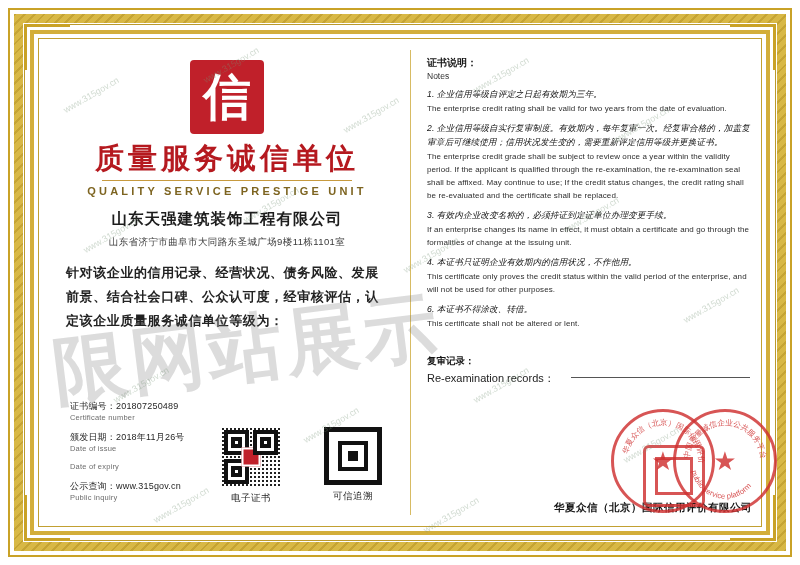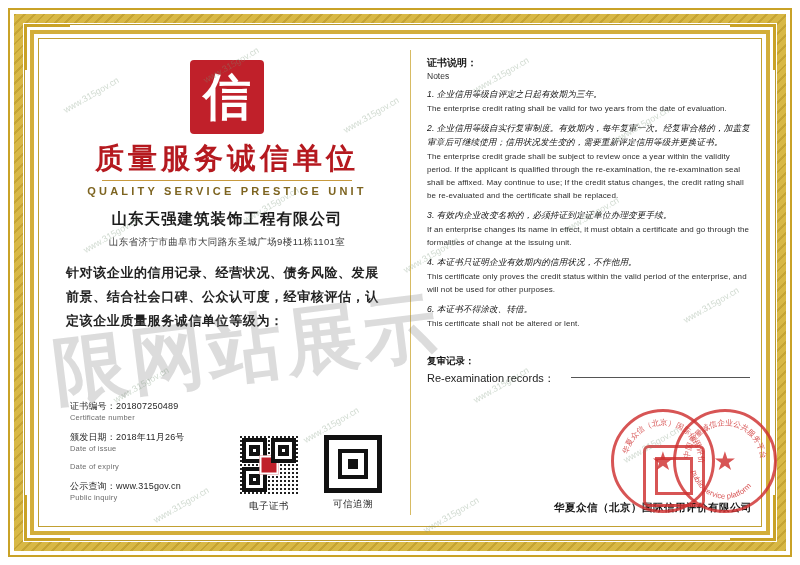--- a/index.html
+++ b/index.html
@@ -204,23 +204,23 @@
     font-size: 7.5px;
     color: #6d6d6d;
     letter-spacing: 0.2px;
     white-space: nowrap;
   }
 
   
   .codes {
     position: absolute;
     right: 26px;
-    bottom: 8px;
+    bottom: 16px;
     display: flex;
-    gap: 22px;
+    gap: 40px;
     align-items: flex-start;
   }
   .code-item { text-align: center; width: 62px; }
   .qr {
     width: 58px;
     height: 58px;
     margin: 0 auto 5px auto;
     background:
       repeating-linear-gradient(0deg,#111 0 2px, #fff 2px 4px),
       repeating-linear-gradient(90deg,#111 0 2px, #fff 2px 4px);

